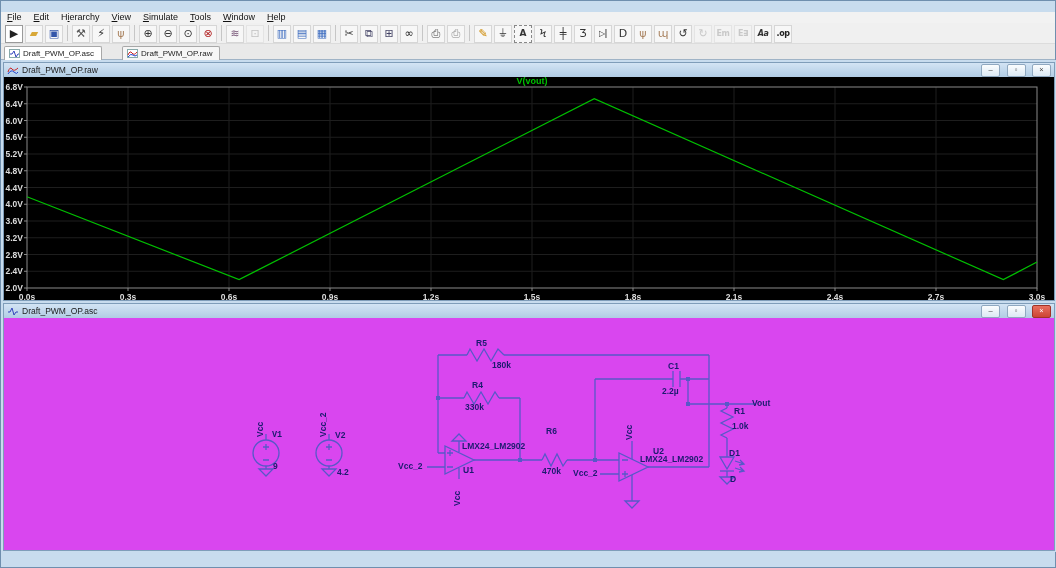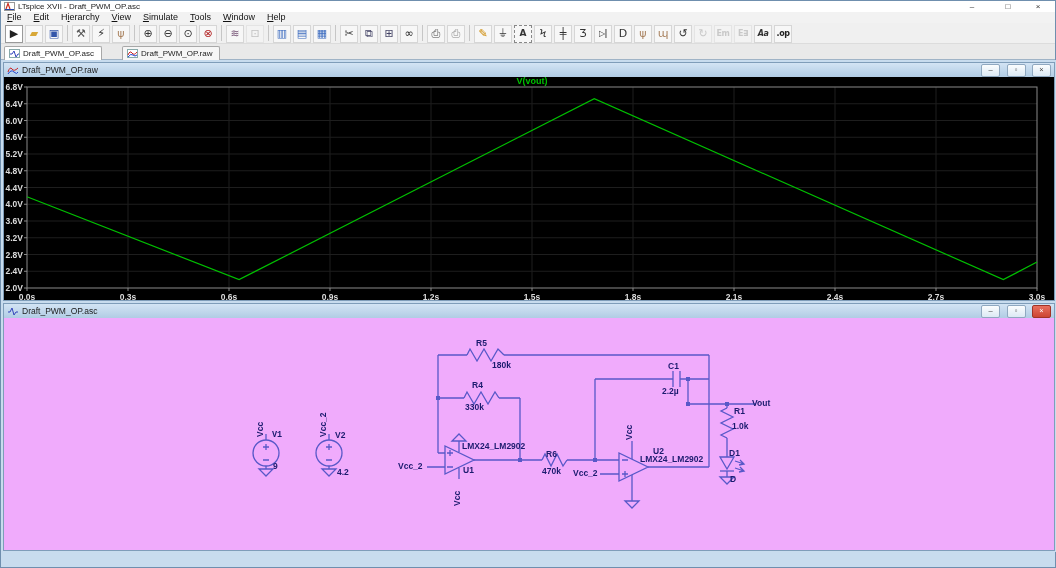--- a/index.html
+++ b/index.html
@@ -33,46 +33,35 @@
   .child{position:absolute;border:1px solid #7f9db9;background:#fff;box-sizing:border-box;}
   .childbar{position:absolute;left:0;top:0;width:100%;height:15px;background:linear-gradient(#d3e4f4,#b1cce4);border-bottom:1px solid #9ab4cc;box-sizing:border-box;}
   .childbar .ctitle{position:absolute;left:18px;top:2px;font-size:8.5px;color:#1c1c1c;white-space:nowrap;}
   .childbar .cicon{position:absolute;left:3px;top:2px;}
   .cbtns{position:absolute;right:3px;top:1px;}
   .cbtn{display:inline-block;width:17px;height:11px;margin-left:2px;border:1px solid #8fa8c0;border-radius:2px;background:linear-gradient(#fbfdfe,#dce9f4);font-size:7.5px;line-height:10px;text-align:center;color:#444;vertical-align:top;}
   .cbtn.close-active{background:linear-gradient(#e8705f,#cc4433);color:#fff;border-color:#a03326;}
   
   .waveplot{position:absolute;left:0;top:14px;right:0;bottom:0;background:#000;}
   
-  .schemcanvas{position:absolute;left:0;top:14px;right:0;bottom:0;background:#f0abfc;overflow:hidden;}
+  .schemcanvas{position:absolute;left:0;top:14px;right:0;bottom:0;background:#d946ef;overflow:hidden;}
   .schem-space{position:absolute;left:0;top:3px;width:1050px;height:230px;}
   .slabel{position:absolute;font-size:8.5px;font-weight:bold;color:#1b1b6e;white-space:nowrap;line-height:9px;}
   .srot{transform:rotate(-90deg);transform-origin:0 0;}
   
   .statusbar{position:absolute;left:0;top:551px;width:100%;height:17px;background:#f0f0f0;border-top:1px solid #d8d8d8;font-size:8.5px;color:#222;box-sizing:border-box;}
   .statusbar .sx{position:absolute;left:5px;top:4px;}
   .statusbar .sy{position:absolute;left:64px;top:4px;}
   .statusbar .smode{position:absolute;right:6px;top:4px;}
 </style>
 </head>
 <body>
 
 <div id="root">
 
-  <div class="titlebar">
-    <svg class="appicon" width="11" height="9">
-      <rect x="0.5" y="0.5" width="10" height="8" fill="#fff" stroke="#999"></rect>
-      <path d="M2,7 L4,1.5 L6,7" stroke="#d03020" fill="none" stroke-width="1.2"></path>
-      <path d="M1,7.5 H10" stroke="#2244aa" fill="none"></path>
-    </svg>
-    <span class="apptitle">LTspice XVII - Draft_PWM_OP.asc</span>
-    <span class="winctl" style="right:72px;">–</span>
-    <span class="winctl" style="right:36px;">□</span>
-    <span class="winctl" style="right:6px;">×</span>
-  </div>
 
   <div class="menubar"><span class="menu-item"><u>F</u>ile</span><span class="menu-item"><u>E</u>dit</span><span class="menu-item">H<u>i</u>erarchy</span><span class="menu-item"><u>V</u>iew</span><span class="menu-item"><u>S</u>imulate</span><span class="menu-item"><u>T</u>ools</span><span class="menu-item"><u>W</u>indow</span><span class="menu-item"><u>H</u>elp</span></div>
 
   <div class="toolbar"><span class="tb-btn sheet" style="color: rgb(34, 34, 34);">▶</span><span class="tb-btn" style="color: rgb(216, 168, 56);">▰</span><span class="tb-btn" style="color: rgb(51, 85, 170);">▣</span><span class="tb-sep"></span><span class="tb-btn" style="color: rgb(85, 85, 85);">⚒</span><span class="tb-btn" style="color: rgb(51, 51, 51);">⚡</span><span class="tb-btn" style="color: rgb(169, 130, 95);">ψ</span><span class="tb-sep"></span><span class="tb-btn" style="color: rgb(51, 51, 51);">⊕</span><span class="tb-btn" style="color: rgb(51, 51, 51);">⊖</span><span class="tb-btn" style="color: rgb(51, 51, 51);">⊙</span><span class="tb-btn" style="color: rgb(178, 34, 34);">⊗</span><span class="tb-sep"></span><span class="tb-btn" style="color: rgb(119, 85, 119);">≋</span><span class="tb-btn grayed" style="color: rgb(136, 136, 136);">⊡</span><span class="tb-sep"></span><span class="tb-btn" style="color: rgb(58, 106, 191);">▥</span><span class="tb-btn" style="color: rgb(58, 106, 191);">▤</span><span class="tb-btn" style="color: rgb(58, 106, 191);">▦</span><span class="tb-sep"></span><span class="tb-btn" style="color: rgb(68, 68, 68);">✂</span><span class="tb-btn" style="color: rgb(68, 68, 102);">⧉</span><span class="tb-btn" style="color: rgb(68, 68, 102);">⊞</span><span class="tb-btn" style="color: rgb(34, 34, 34);">∞</span><span class="tb-sep"></span><span class="tb-btn" style="color: rgb(68, 68, 68);">⎙</span><span class="tb-btn" style="color: rgb(136, 136, 136);">⎙</span><span class="tb-sep"></span><span class="tb-btn" style="color: rgb(204, 136, 0);">✎</span><span class="tb-btn" style="color: rgb(51, 51, 51);">⏚</span><span class="tb-btn boxed" style="color: rgb(51, 51, 51);">A</span><span class="tb-btn" style="color: rgb(51, 51, 51);">Ϟ</span><span class="tb-btn" style="color: rgb(51, 51, 51);">╪</span><span class="tb-btn" style="color: rgb(51, 51, 51);">Ʒ</span><span class="tb-btn txt" style="color: rgb(51, 51, 51);">▷|</span><span class="tb-btn" style="color: rgb(51, 51, 51);">D</span><span class="tb-btn" style="color: rgb(169, 130, 95);">ψ</span><span class="tb-btn" style="color: rgb(169, 130, 95);">ɰ</span><span class="tb-btn" style="color: rgb(51, 51, 51);">↺</span><span class="tb-btn grayed" style="color: rgb(153, 153, 153);">↻</span><span class="tb-btn grayed txt" style="color: rgb(153, 153, 153);">Em</span><span class="tb-btn grayed txt" style="color: rgb(153, 153, 153);">E∃</span><span class="tb-btn txt ital" style="color: rgb(51, 51, 51);">Aa</span><span class="tb-btn txt" style="color: rgb(34, 34, 34);">.op</span></div>
 
   <div class="tabbar">
     <div class="tab active" style="left:3px;">
       <svg width="11" height="9">
         <rect x="0.5" y="0.5" width="10" height="8" fill="#fff" stroke="#8aa"></rect>
         <path d="M1,5 H3 L5,2 L7,8 L9,5 H10" stroke="#3344bb" fill="none"></path>
@@ -239,21 +228,21 @@
               <rect x="682" y="56" width="4" height="4"></rect>
               <rect x="682" y="81" width="4" height="4"></rect>
               <rect x="721" y="81" width="4" height="4"></rect>
             </g>
           </svg>
 
           <div class="slabel" style="left:472px;top:18px;">R5</div>
           <div class="slabel" style="left:488px;top:40px;">180k</div>
           <div class="slabel" style="left:468px;top:60px;">R4</div>
           <div class="slabel" style="left:461px;top:82px;">330k</div>
-          <div class="slabel" style="left:542px;top:129px;text-align:center;">R6</div>
+          <div class="slabel" style="left:542px;top:106px;text-align:center;">R6</div>
           <div class="slabel" style="left:538px;top:146px;">470k</div>
           <div class="slabel" style="left:664px;top:41px;">C1</div>
           <div class="slabel" style="left:658px;top:66px;">2.2µ</div>
           <div class="slabel" style="left:730px;top:86px;">R1</div>
           <div class="slabel" style="left:728px;top:101px;">1.0k</div>
           <div class="slabel" style="left:725px;top:128px;">D1</div>
           <div class="slabel" style="left:726px;top:154px;">D</div>
           <div class="slabel" style="left:458px;top:121px;">LMX24_LM2902</div>
           <div class="slabel" style="left:459px;top:145px;">U1</div>
           <div class="slabel" style="left:633px;top:126px;margin-left:16px;">U2</div>

